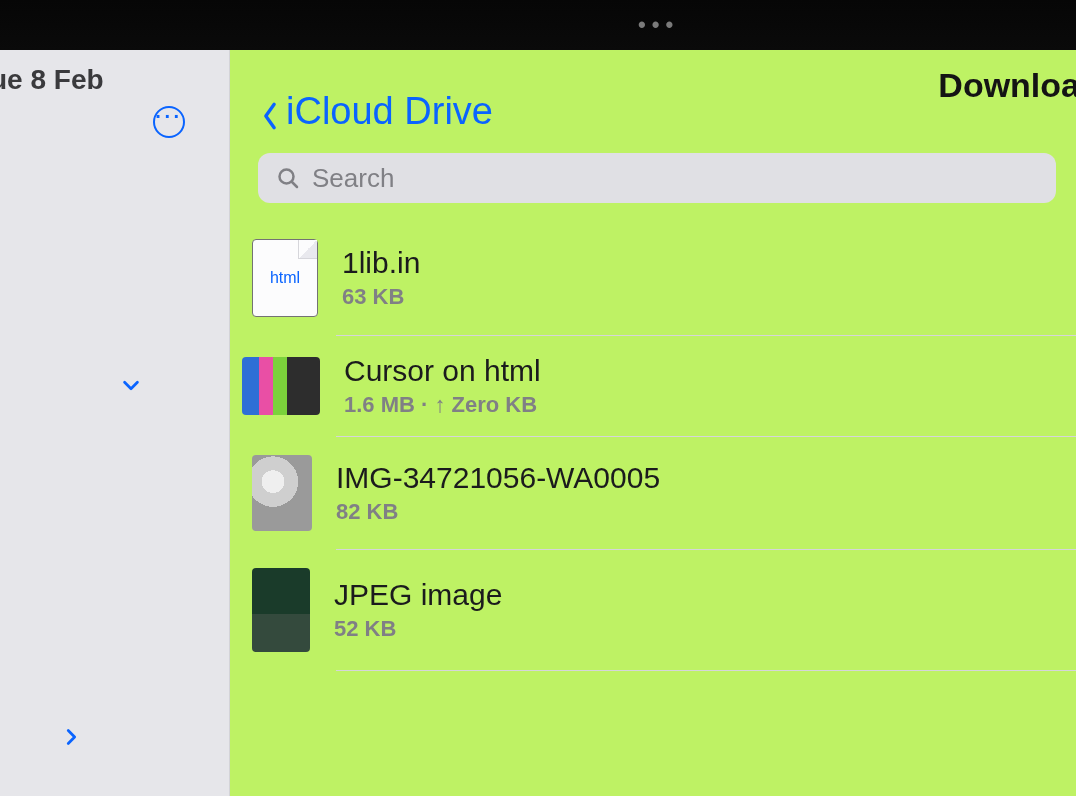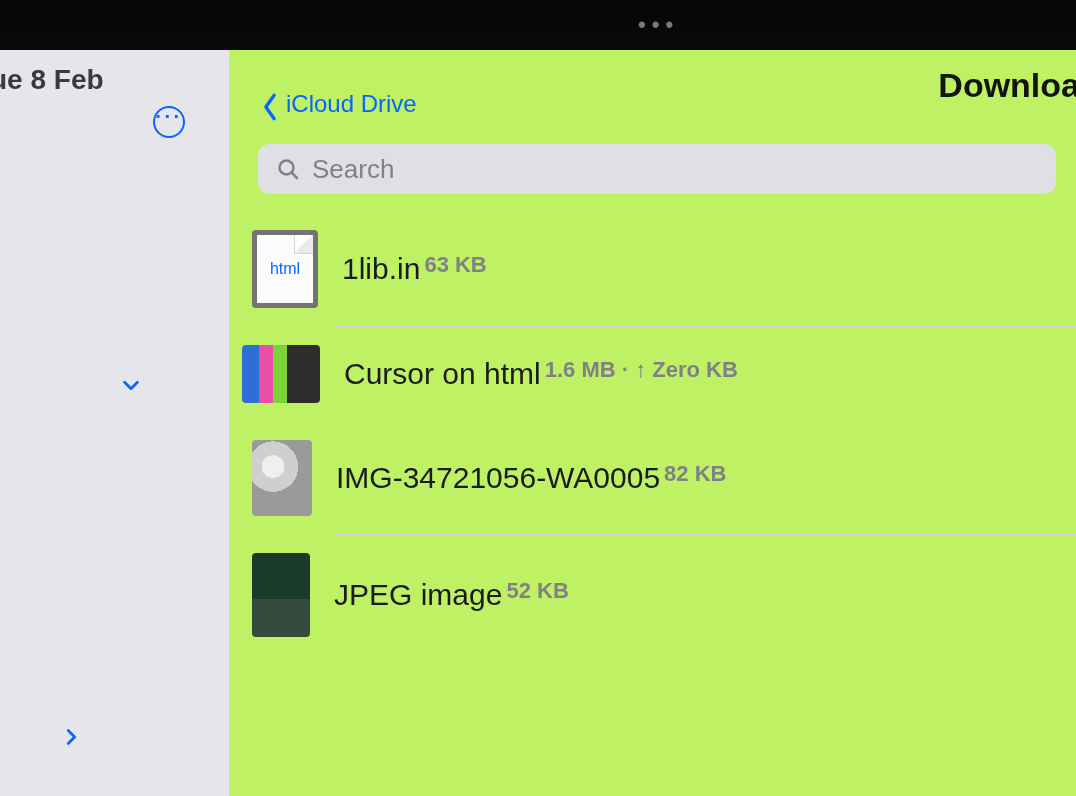--- a/index.html
+++ b/index.html
@@ -101,23 +101,23 @@
       padding: 0;
       position: relative;
     }
     .nav-row {
       display: flex;
       align-items: center;
       padding: 42px 30px 14px 30px;
     }
     .back {
       display: flex;
-      align-items: flex-start;
-      color: #0a64ff;
-      font-size: 24px;
+      align-items: flex-end;
+      color: #0a64ff;
+      font-size: 38px;
       font-weight: 400;
       gap: 6px;
       cursor: pointer;
     }
     .title-right {
       position: absolute;
       right: -4px;
       top: 18px;
       font-size: 34px;
       font-weight: 700;
@@ -162,21 +162,21 @@
       flex-shrink: 0;
       margin-right: 24px;
       border-radius: 4px;
       display: flex;
       align-items: center;
       justify-content: center;
       font-size: 15px;
     }
     .thumb.file {
       background: #fcfcfd;
-      border: 5px solid #737373;
+      border: 1px solid #737373;
       position: relative;
       color: #0a64ff;
       font-weight: 500;
       font-size: 16px;
     }
     .thumb.file::before {
       content: "";
       position: absolute;
       top: 0; right: 0;
       width: 18px; height: 18px;
@@ -190,21 +190,21 @@
       background: linear-gradient(90deg, #2e6fd6 0 22%, #e94fa5 22% 40%, #7bd23b 40% 58%, #2d2d2d 58% 100%);
     }
     .thumb.img2 {
       width: 60px; height: 76px;
       background: radial-gradient(circle at 35% 35%, #efefef 0 18%, #cfcfcf 18% 40%, #9a9a9a 40% 100%);
     }
     .thumb.img3 {
       width: 58px; height: 84px;
       background: linear-gradient(180deg, #1a3b2a 0 55%, #344a3d 55% 100%);
     }
-    .meta { display: flex; flex-direction: row; gap: 4px; }
+    .meta { display: flex; flex-direction: column; gap: 4px; }
     .fname {
       font-size: 30px;
       color: #1b1b1d;
       font-weight: 400;
     }
     .fsub {
       font-size: 22px;
       color: #808085;
       font-weight: bold;
     }

